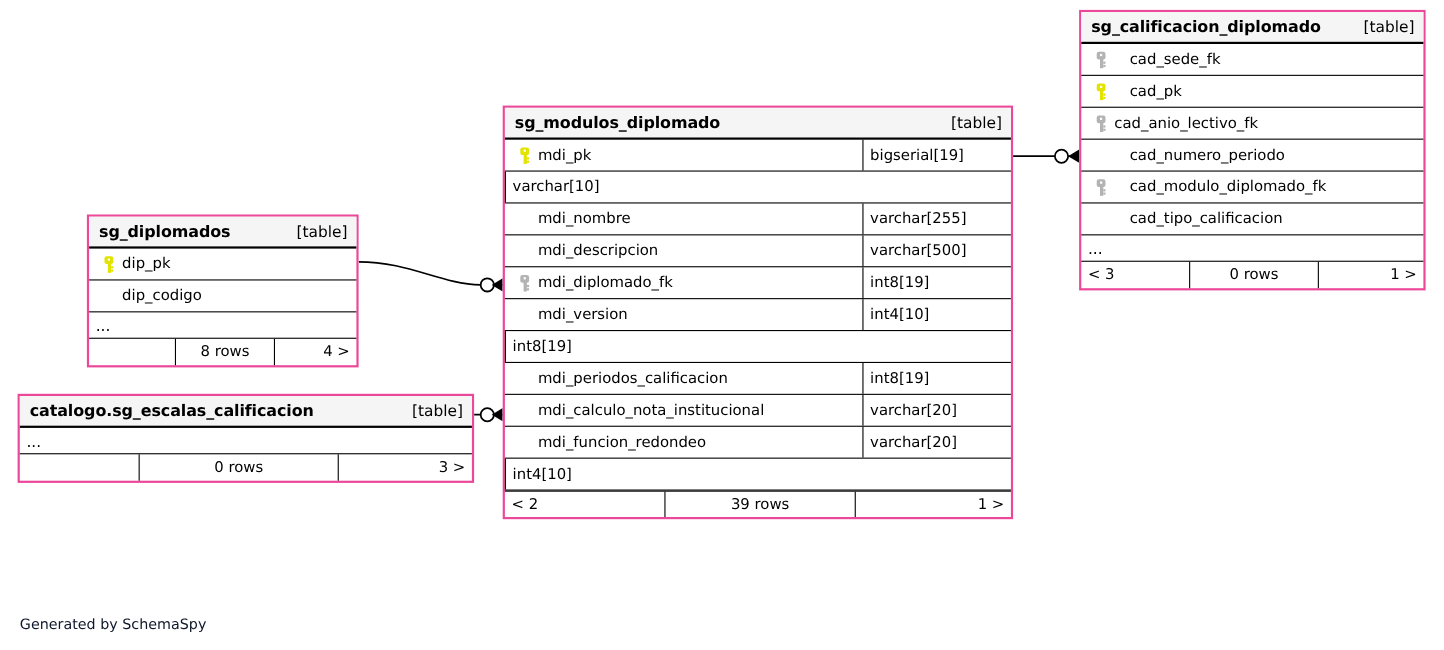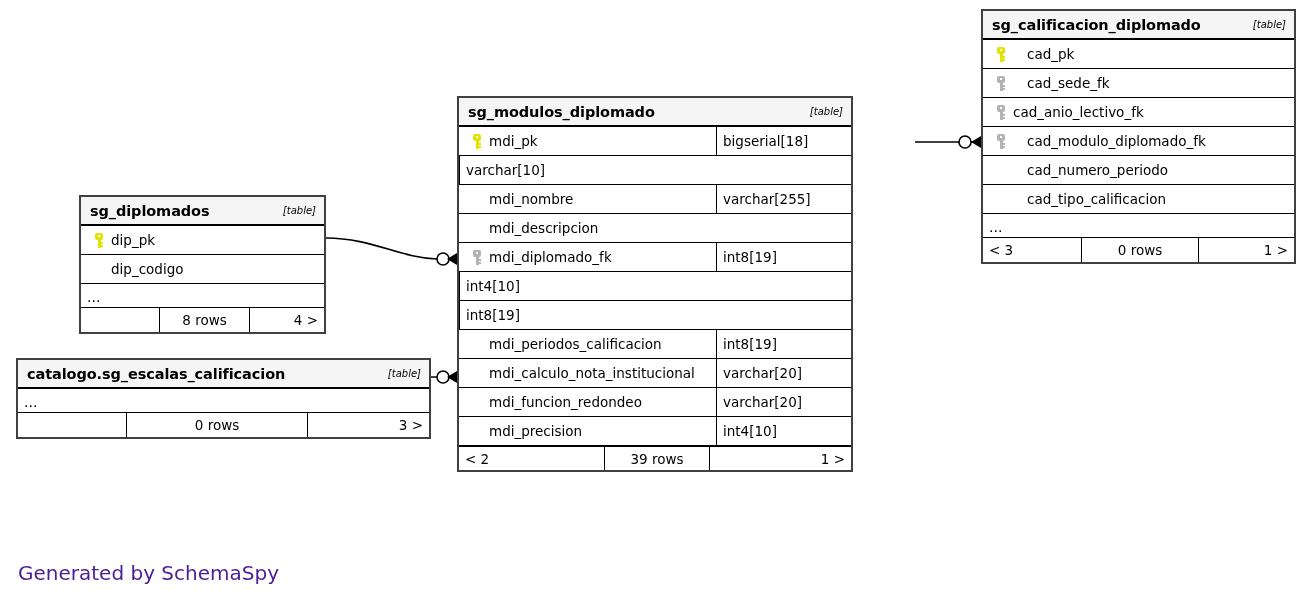--- a/index.html
+++ b/index.html
@@ -20,44 +20,43 @@
     position: absolute;
     left: 0; top: 0;
     width: 1313px;
     height: 591px;
   }
 
   
   .er-table {
     position: absolute;
     box-sizing: border-box;
-    border: 2px solid #404040;
+    border: 2px solid #ec4899;
     background: #ffffff;
     z-index: 3;
   }
   .er-title {
     display: flex;
     align-items: center;
     justify-content: space-between;
     background: #f5f5f5;
     border-bottom: 2px solid #000000;
     box-sizing: border-box;
     height: 29px;
     padding: 0 8px 0 9px;
   }
   .er-title-name {
     font-weight: bold;
     font-size: 14.5px;
     letter-spacing: -0.1px;
     white-space: nowrap;
   }
   .er-title-tag {
-    font-size: 10px;
-    white-space: nowrap;
-    font-style: italic;
+    font-size: 14px;
+    white-space: nowrap;
   }
 
   .er-row {
     display: flex;
     align-items: stretch;
     box-sizing: border-box;
     border-bottom: 1px solid #000000;
     height: 29px;
   }
   .er-row:last-child { border-bottom: none; }
@@ -173,22 +172,22 @@
     width: 1313px; height: 591px;
     z-index: 1;
     pointer-events: none;
   }
 
   
   #credit {
     position: absolute;
     left: 18px;
     top: 561px;
-    font-size: 20px;
-    color: #4c1d95;
+    font-size: 13px;
+    color: #0f172a;
     white-space: nowrap;
     z-index: 4;
   }
 </style>
 </head>
 <body>
 
 <div id="canvas">
 
   <svg id="links" viewBox="0 0 1313 591" width="1313" height="591">
@@ -211,59 +210,60 @@
       <line x1="449" y1="377" x2="457" y2="377" stroke="#000000" stroke-width="1.6" marker-end="url(#crowfoot)"></line>
     </g>
 
     <g>
       <path d="M915,142 L959,142" fill="none" stroke="#000000" stroke-width="1.6"></path>
       <circle cx="965" cy="142" r="6" fill="#ffffff" stroke="#000000" stroke-width="1.6"></circle>
       <line x1="971" y1="142" x2="981" y2="142" stroke="#000000" stroke-width="1.6" marker-end="url(#crowfoot)"></line>
     </g>
   </svg>
 
-  <div class="er-table" id="tbl-modulos" style="left:457px; top:96px; width:396px;">
+  <div class="er-table" id="tbl-modulos" style="left:457px; top:96px; width:464px;">
     <div class="er-title">
       <span class="er-title-name">sg_modulos_diplomado</span>
       <span class="er-title-tag">[table]</span>
     </div>
 
     <div class="er-row">
       <div class="er-col-name">
         <span class="keyslot">
           <span class="key-icon key-pk">
               <span class="head"></span>
               <span class="hole"></span>
               <span class="shaft"></span>
               <span class="tooth1"></span>
               <span class="tooth2"></span>
             </span>
         </span>
         <span class="er-name-text">mdi_pk</span>
       </div>
-      <div class="er-col-type">bigserial[18]</div>
+      <div class="er-col-type">bigserial[19]</div>
     </div>
 
     <div class="er-row">
       <div class="er-col-type">varchar[10]</div>
     </div>
 
     <div class="er-row">
       <div class="er-col-name">
         <span class="keyslot pad"></span>
         <span class="er-name-text">mdi_nombre</span>
       </div>
       <div class="er-col-type">varchar[255]</div>
     </div>
 
     <div class="er-row">
       <div class="er-col-name">
         <span class="keyslot pad"></span>
         <span class="er-name-text">mdi_descripcion</span>
       </div>
+      <div class="er-col-type">varchar[500]</div>
     </div>
 
     <div class="er-row">
       <div class="er-col-name">
         <span class="keyslot">
           <span class="key-icon key-fk">
               <span class="head"></span>
               <span class="hole"></span>
               <span class="shaft"></span>
               <span class="tooth1"></span>
@@ -271,20 +271,24 @@
             </span>
         </span>
         <span class="er-name-text">mdi_diplomado_fk</span>
       </div>
       <div class="er-col-type">int8[19]</div>
     </div>
 
 
 
     <div class="er-row">
+      <div class="er-col-name">
+        <span class="keyslot pad"></span>
+        <span class="er-name-text">mdi_version</span>
+      </div>
       <div class="er-col-type">int4[10]</div>
     </div>
 
     <div class="er-row">
       <div class="er-col-type">int8[19]</div>
     </div>
 
     <div class="er-row">
       <div class="er-col-name">
         <span class="keyslot pad"></span>
@@ -303,43 +307,54 @@
 
     <div class="er-row">
       <div class="er-col-name">
         <span class="keyslot pad"></span>
         <span class="er-name-text">mdi_funcion_redondeo</span>
       </div>
       <div class="er-col-type">varchar[20]</div>
     </div>
 
     <div class="er-row">
-      <div class="er-col-name">
-        <span class="keyslot pad"></span>
-        <span class="er-name-text">mdi_precision</span>
-      </div>
       <div class="er-col-type">int4[10]</div>
     </div>
 
     <div class="er-footer">
       <div class="er-footer-cell ff-left" style="flex:0 0 145px;">&lt; 2</div>
       <div class="er-footer-cell ff-center" style="flex:1 1 auto;">39 rows</div>
       <div class="er-footer-cell ff-right" style="flex:0 0 142px;">1 &gt;</div>
     </div>
   </div>
 
   <div class="er-table" id="tbl-calificacion" style="left:981px; top:9px; width:315px;">
     <div class="er-title">
       <span class="er-title-name">sg_calificacion_diplomado</span>
       <span class="er-title-tag">[table]</span>
     </div>
 
     <div class="er-row">
       <div class="er-col-name">
         <span class="keyslot">
+          <span class="key-icon key-fk">
+              <span class="head"></span>
+              <span class="hole"></span>
+              <span class="shaft"></span>
+              <span class="tooth1"></span>
+              <span class="tooth2"></span>
+            </span>
+        </span>
+        <span class="er-name-text" style="margin-left:14px;">cad_sede_fk</span>
+      </div>
+    </div>
+
+    <div class="er-row">
+      <div class="er-col-name">
+        <span class="keyslot">
           <span class="key-icon key-pk">
               <span class="head"></span>
               <span class="hole"></span>
               <span class="shaft"></span>
               <span class="tooth1"></span>
               <span class="tooth2"></span>
             </span>
         </span>
         <span class="er-name-text" style="margin-left:14px;">cad_pk</span>
       </div>
@@ -349,58 +364,43 @@
       <div class="er-col-name">
         <span class="keyslot">
           <span class="key-icon key-fk">
               <span class="head"></span>
               <span class="hole"></span>
               <span class="shaft"></span>
               <span class="tooth1"></span>
               <span class="tooth2"></span>
             </span>
         </span>
-        <span class="er-name-text" style="margin-left:14px;">cad_sede_fk</span>
+        <span class="er-name-text" style="">cad_anio_lectivo_fk</span>
+      </div>
+    </div>
+
+    <div class="er-row">
+      <div class="er-col-name">
+        <span class="keyslot pad"></span>
+        <span class="er-name-text" style="margin-left:14px;">cad_numero_periodo</span>
       </div>
     </div>
 
     <div class="er-row">
       <div class="er-col-name">
         <span class="keyslot">
           <span class="key-icon key-fk">
               <span class="head"></span>
               <span class="hole"></span>
               <span class="shaft"></span>
               <span class="tooth1"></span>
               <span class="tooth2"></span>
             </span>
         </span>
-        <span class="er-name-text" style="">cad_anio_lectivo_fk</span>
-      </div>
-    </div>
-
-    <div class="er-row">
-      <div class="er-col-name">
-        <span class="keyslot">
-          <span class="key-icon key-fk">
-              <span class="head"></span>
-              <span class="hole"></span>
-              <span class="shaft"></span>
-              <span class="tooth1"></span>
-              <span class="tooth2"></span>
-            </span>
-        </span>
         <span class="er-name-text" style="margin-left:14px;">cad_modulo_diplomado_fk</span>
-      </div>
-    </div>
-
-    <div class="er-row">
-      <div class="er-col-name">
-        <span class="keyslot pad"></span>
-        <span class="er-name-text" style="margin-left:14px;">cad_numero_periodo</span>
       </div>
     </div>
 
     <div class="er-row">
       <div class="er-col-name">
         <span class="keyslot pad"></span>
         <span class="er-name-text" style="margin-left:14px;">cad_tipo_calificacion</span>
       </div>
     </div>
 

